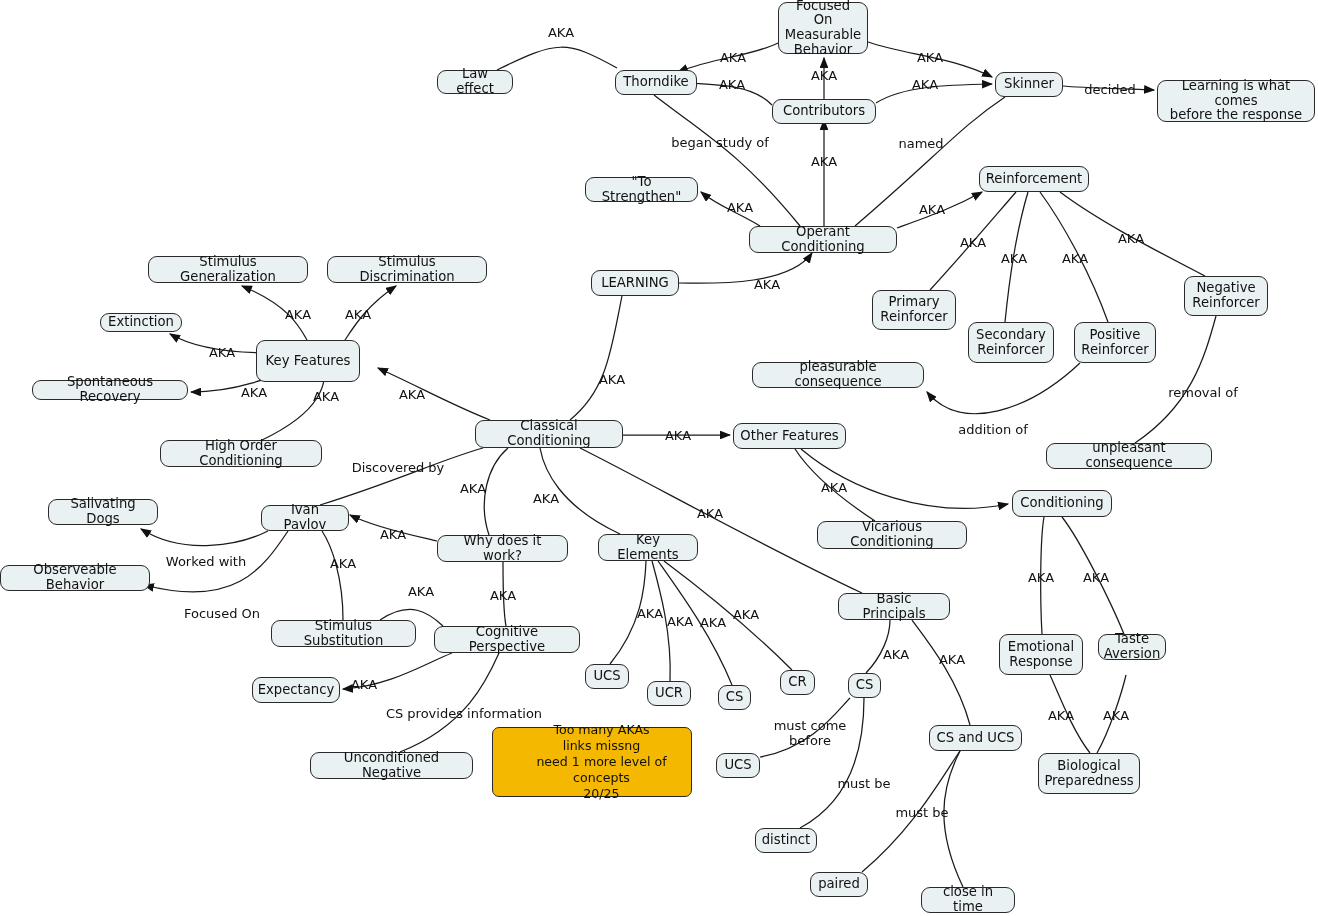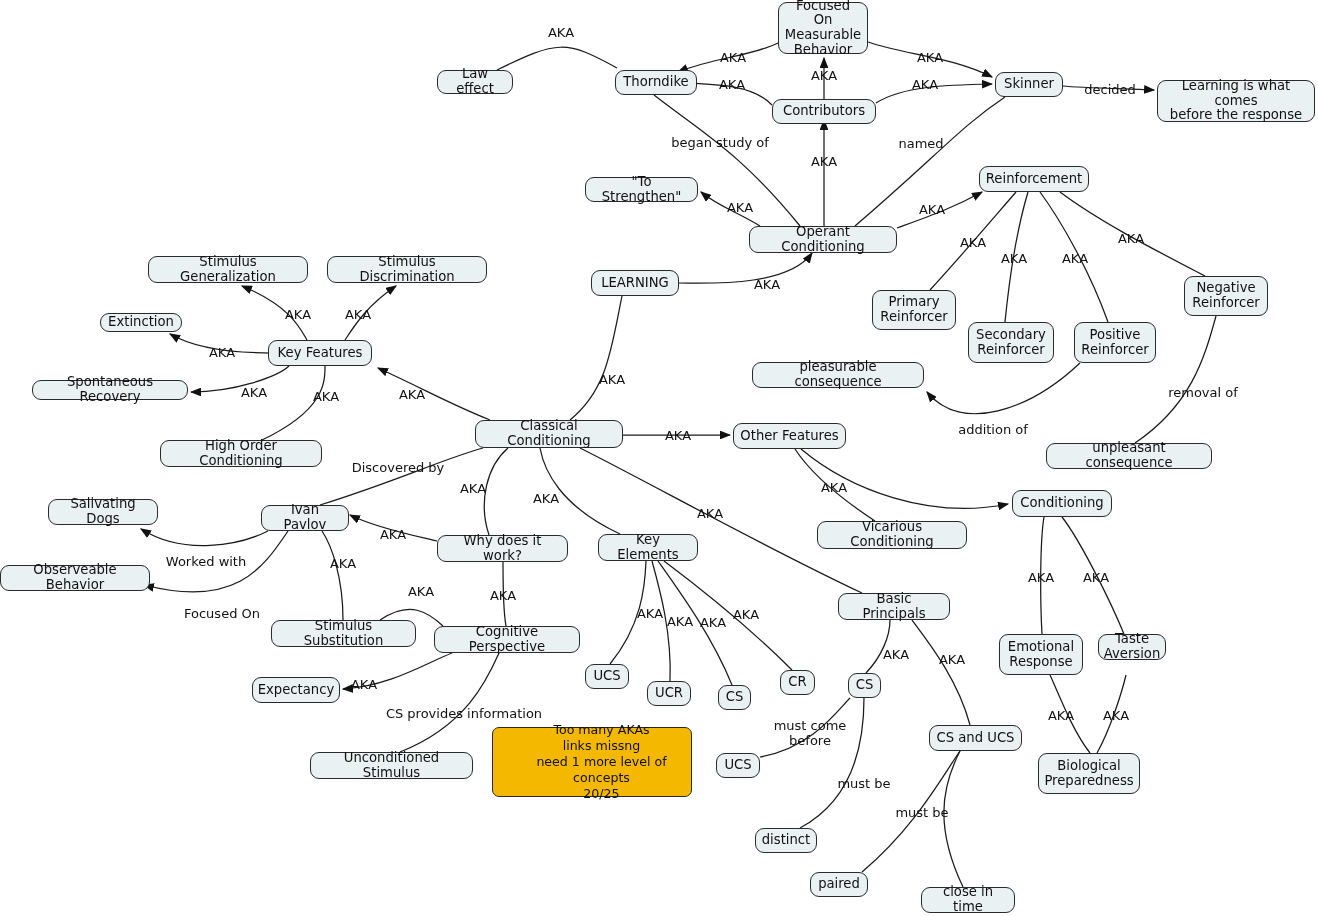--- a/index.html
+++ b/index.html
@@ -127,21 +127,21 @@
       <div class="node" style="left: 591px; top: 270px; width: 88px; height: 26px;">LEARNING</div>
       <div class="node" style="left: 1184px; top: 276px; width: 84px; height: 40px;">Negative
 Reinforcer</div>
       <div class="node" style="left: 872px; top: 290px; width: 84px; height: 40px;">Primary
 Reinforcer</div>
       <div class="node" style="left: 86px; top: 313px; width: 82px; height: 19px; margin-left: 14px;">Extinction</div>
       <div class="node" style="left: 968px; top: 322px; width: 86px; height: 41px;">Secondary
 Reinforcer</div>
       <div class="node" style="left: 1074px; top: 322px; width: 82px; height: 41px;">Positive
 Reinforcer</div>
-      <div class="node" style="left: 268px; top: 340px; width: 104px; height: 26px;">Key Features</div>
+      <div class="node" style="left: 256px; top: 340px; width: 104px; height: 42px;">Key Features</div>
       <div class="node" style="left: 752px; top: 362px; width: 172px; height: 26px;">pleasurable consequence</div>
       <div class="node" style="left: 32px; top: 380px; width: 156px; height: 20px;">Spontaneous Recovery</div>
       <div class="node" style="left: 475px; top: 420px; width: 148px; height: 28px;">Classical Conditioning</div>
       <div class="node" style="left: 733px; top: 423px; width: 113px; height: 26px;">Other Features</div>
       <div class="node" style="left: 160px; top: 440px; width: 162px; height: 27px;">High Order Conditioning</div>
       <div class="node" style="left: 1046px; top: 443px; width: 166px; height: 26px;">unpleasant consequence</div>
       <div class="node" style="left: 1012px; top: 490px; width: 100px; height: 27px;">Conditioning</div>
       <div class="node" style="left: 48px; top: 499px; width: 110px; height: 26px;">Salivating Dogs</div>
       <div class="node" style="left: 261px; top: 505px; width: 88px; height: 26px;">Ivan Pavlov</div>
       <div class="node" style="left: 817px; top: 521px; width: 150px; height: 28px;">Vicarious Conditioning</div>
@@ -159,21 +159,21 @@
       <div class="node" style="left: 780px; top: 670px; width: 35px; height: 25px;">CR</div>
       <div class="node" style="left: 848px; top: 673px; width: 33px; height: 25px;">CS</div>
       <div class="node" style="left: 647px; top: 681px; width: 44px; height: 25px;">UCR</div>
       <div class="node" style="left: 252px; top: 677px; width: 88px; height: 26px;">Expectancy</div>
       <div class="node" style="left: 718px; top: 685px; width: 33px; height: 25px;">CS</div>
       <div class="node" style="left: 929px; top: 725px; width: 93px; height: 26px;">CS and UCS</div>
       <div class="node note" style="left: 492px; top: 727px; width: 200px; height: 70px; padding-left: 25px;">Too many AKAs
 links missng
 need 1 more level of concepts
 20/25</div>
-      <div class="node" style="left: 310px; top: 752px; width: 163px; height: 27px;">Unconditioned Stimulus</div>
+      <div class="node" style="left: 310px; top: 752px; width: 163px; height: 27px;">Unconditioned Negative</div>
       <div class="node" style="left: 716px; top: 753px; width: 44px; height: 25px;">UCS</div>
       <div class="node" style="left: 1038px; top: 753px; width: 102px; height: 41px;">Biological
 Preparedness</div>
       <div class="node" style="left: 755px; top: 828px; width: 62px; height: 25px;">distinct</div>
       <div class="node" style="left: 810px; top: 872px; width: 58px; height: 25px;">paired</div>
       <div class="node" style="left: 921px; top: 887px; width: 94px; height: 26px;">close in time</div>
     </div>
   <div id="label-layer">
       <div class="elabel" style="left: 561px; top: 32px;">AKA</div>
       <div class="elabel" style="left: 733px; top: 57px;">AKA</div>

